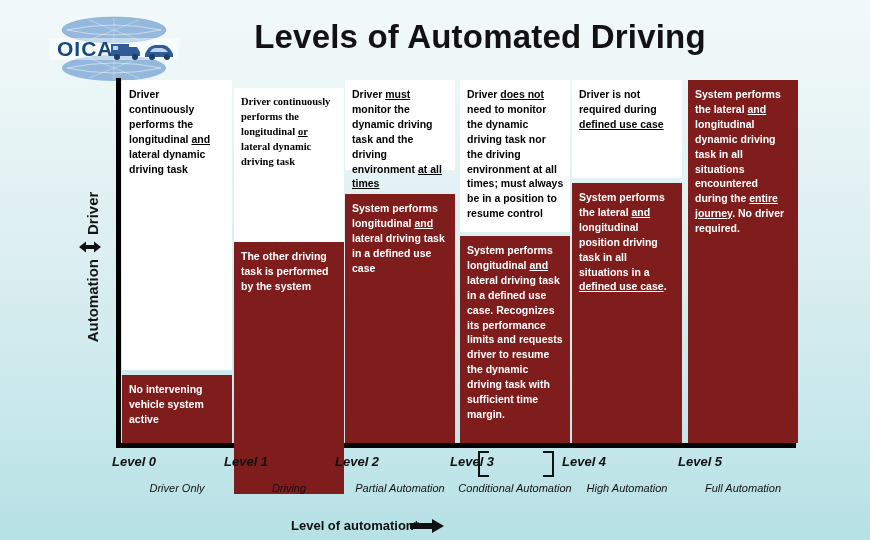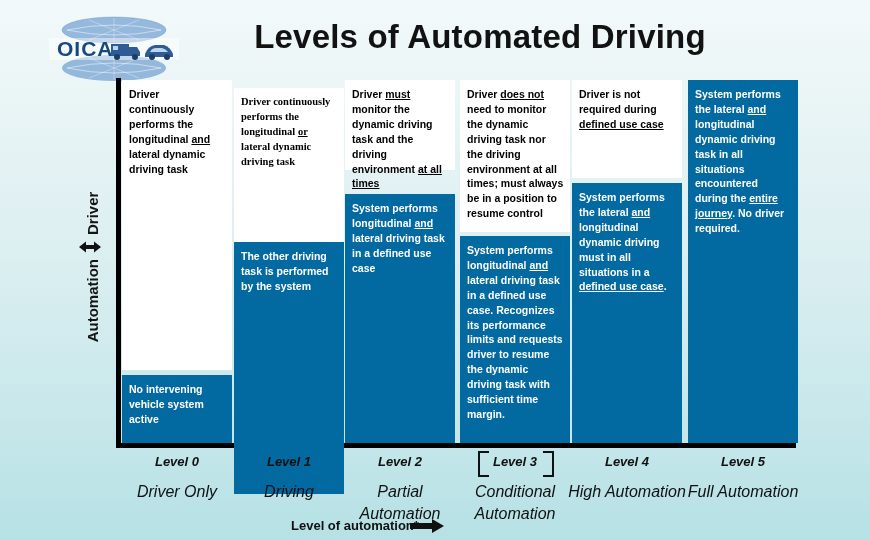--- a/index.html
+++ b/index.html
@@ -35,31 +35,31 @@
   #axis-arrow{display:inline-block;}
 
   
   .col{position:absolute;top:80px;width:110px;}
   .box{
     position:absolute;left:0;width:110px;box-sizing:border-box;
     padding:7px 6px 6px 7px;
     font-size:10.5px;line-height:1.42;
   }
   .box.white{background:#ffffff;color:#000000;font-weight:bold;}
-  .box.blue{background:#0369a1;color:#ffffff;font-weight:bold;}
+  .box.blue{background:#7f1d1d;color:#ffffff;font-weight:bold;}
   .box u{text-decoration:underline;}
 
   
   .lvl{
-    position:absolute;width:130px;text-align:center;
+    position:absolute;width:130px;
     font-size:13px;font-weight:bold;font-style:italic;color:#111;
   }
   .lvl-name{
     position:absolute;width:130px;text-align:center;
-    font-size:16px;font-style:italic;color:#111;line-height:1.35;
+    font-size:11px;font-style:italic;color:#111;line-height:1.35;
   }
   .bracket-l,.bracket-r{
     position:absolute;width:9px;height:22px;border:2.5px solid #111;
   }
   .bracket-l{border-right:none;}
   .bracket-r{border-left:none;}
 
   
   #foot-label{
     position:absolute;left:275px;top:518px;
@@ -140,21 +140,21 @@
     <div class="col" style="left: 460px;">
       <div class="box white" style="top: 0px; height: 152px;"><span>Driver </span><u>does not</u><span> need to monitor the dynamic driving task nor the driving environment at all times; must always be in a position to resume control</span></div>
       <div class="box blue" style="top: 156px; height: 207px;"><span>System performs longitudinal </span><u>and</u><span> lateral driving task in a defined use case. Recognizes its performance limits and requests driver to resume the dynamic driving task with sufficient time margin.</span></div>
     </div>
     <div class="lvl" style="left: 450px; top: 454px;">Level 3</div>
     <div class="bracket-l" style="left: 478px; top: 451px;"></div>
     <div class="bracket-r" style="left: 543px; top: 451px;"></div>
     <div class="lvl-name" style="left: 450px; top: 481px;">Conditional Automation</div>
     <div class="col" style="left: 572px;">
       <div class="box white" style="top: 0px; height: 98px;"><span>Driver is not required during </span><u>defined use case</u></div>
-      <div class="box blue" style="top: 103px; height: 260px;"><span>System performs the lateral </span><u>and</u><span> longitudinal dynamic driving must in all situations in a </span><u>defined use case</u><span>.</span></div>
+      <div class="box blue" style="top: 103px; height: 260px;"><span>System performs the lateral </span><u>and</u><span> longitudinal position driving task in all situations in a </span><u>defined use case</u><span>.</span></div>
     </div>
     <div class="lvl" style="left: 562px; top: 454px;">Level 4</div>
     <div class="lvl-name" style="left: 562px; top: 481px;">High Automation</div>
     <div class="col" style="left: 688px;">
       <div class="box blue" style="top: 0px; height: 363px;"><span>System performs the lateral </span><u>and</u><span> longitudinal dynamic driving task in all situations encountered during the </span><u>entire journey</u><span>. No driver required.</span></div>
     </div>
     <div class="lvl" style="left: 678px; top: 454px;">Level 5</div>
     <div class="lvl-name" style="left: 678px; top: 481px;">Full Automation</div>
   </div>
 

